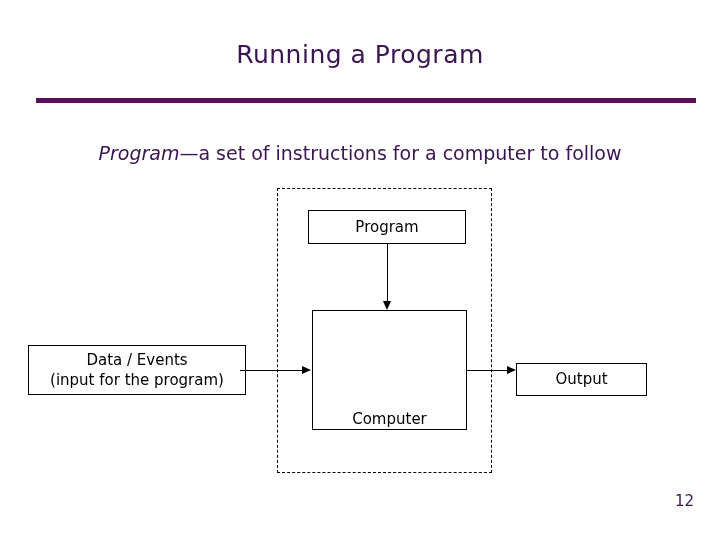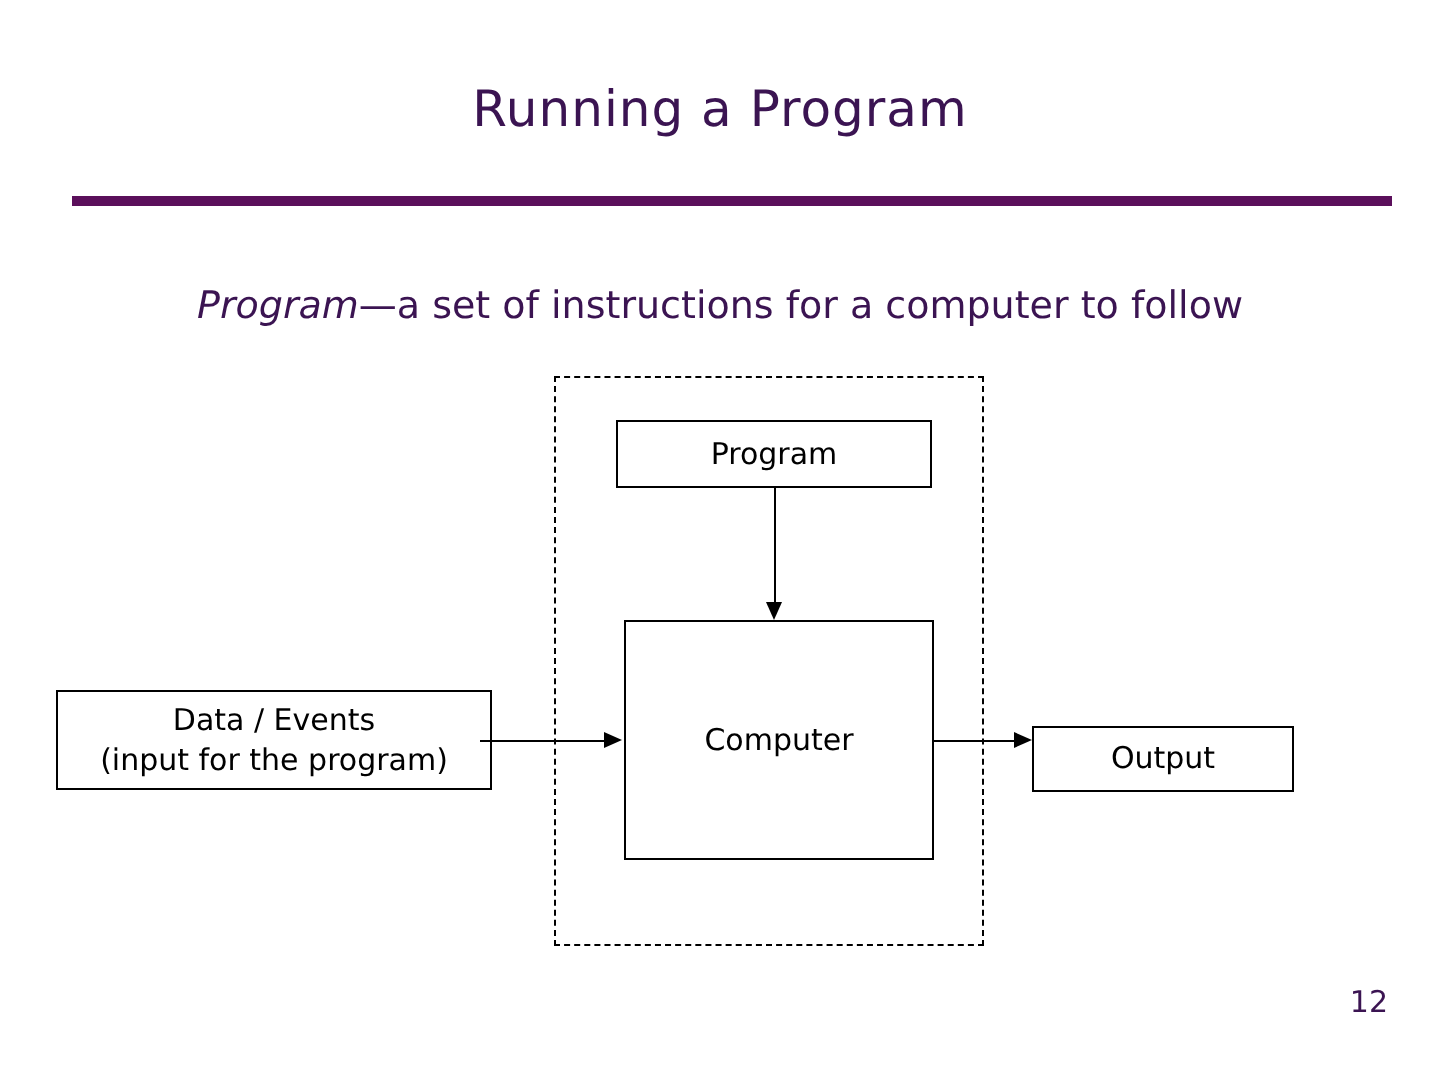--- a/index.html
+++ b/index.html
@@ -76,20 +76,21 @@
     left: 308px;
     top: 210px;
     width: 158px;
     height: 34px;
   }
   .box-computer {
     left: 312px;
     top: 310px;
     width: 155px;
     height: 120px;
+    align-items: flex-end;
   }
   .box-data {
     left: 28px;
     top: 345px;
     width: 218px;
     height: 50px;
     flex-direction: column;
   }
   .box-output {
     left: 516px;

